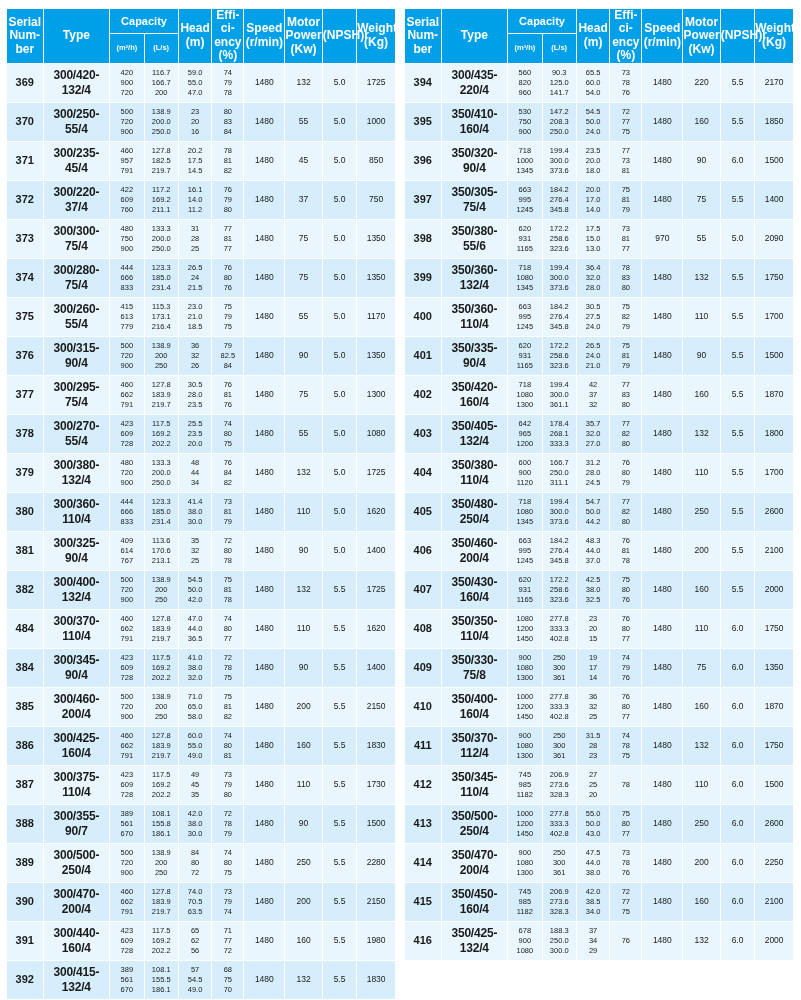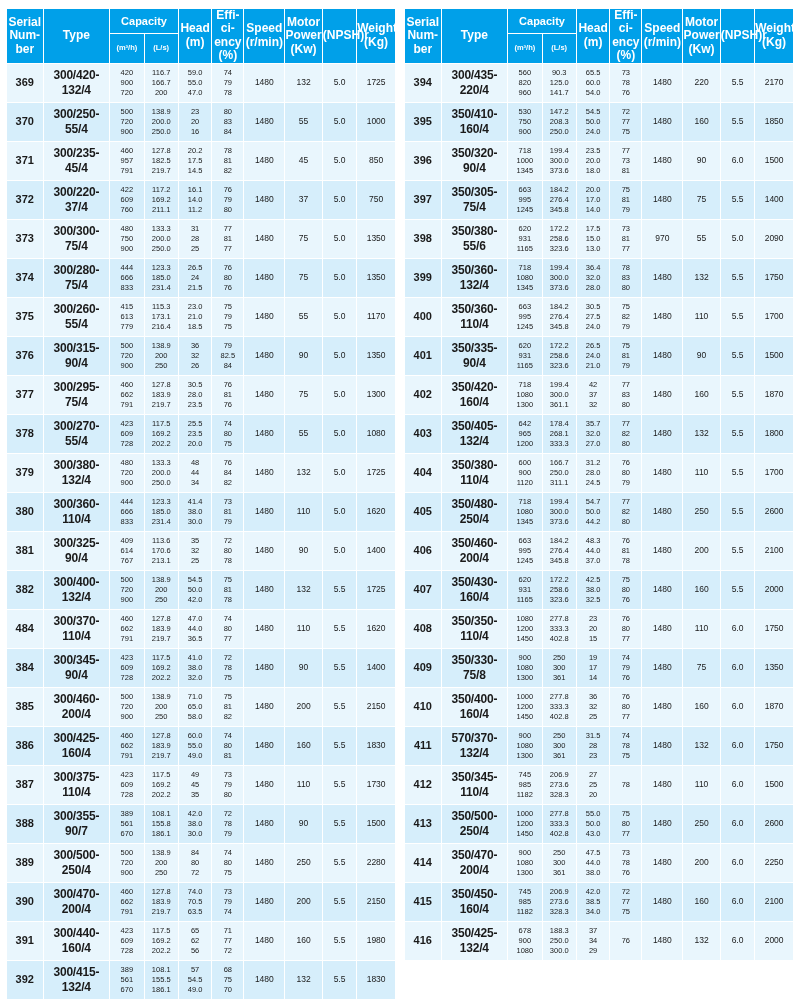--- a/index.html
+++ b/index.html
@@ -993,21 +993,21 @@
           <td class="multi">76
 80
 77</td>
           <td class="num">1480</td>
           <td class="num">160</td>
           <td class="num">6.0</td>
           <td class="num">1870</td>
         </tr>
         <tr class="alt">
           <td class="serial">411</td>
-          <td class="type">570/370-132/4</td>
+          <td class="type">350/370-112/4</td>
           <td class="multi">900
 1080
 1300</td>
           <td class="multi">250
 300
 361</td>
           <td class="multi">31.5
 28
 23</td>
           <td class="multi">74

